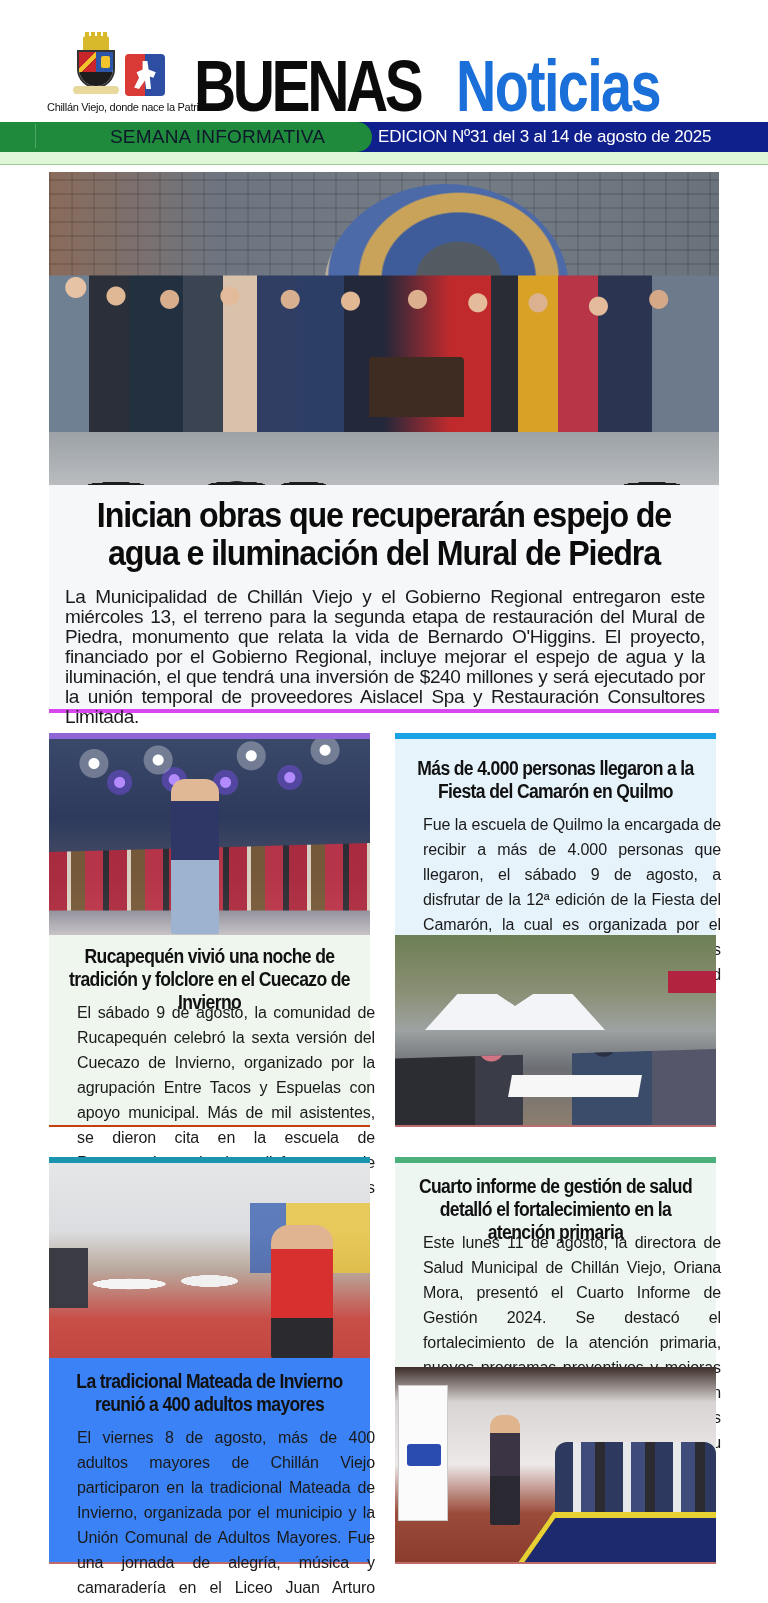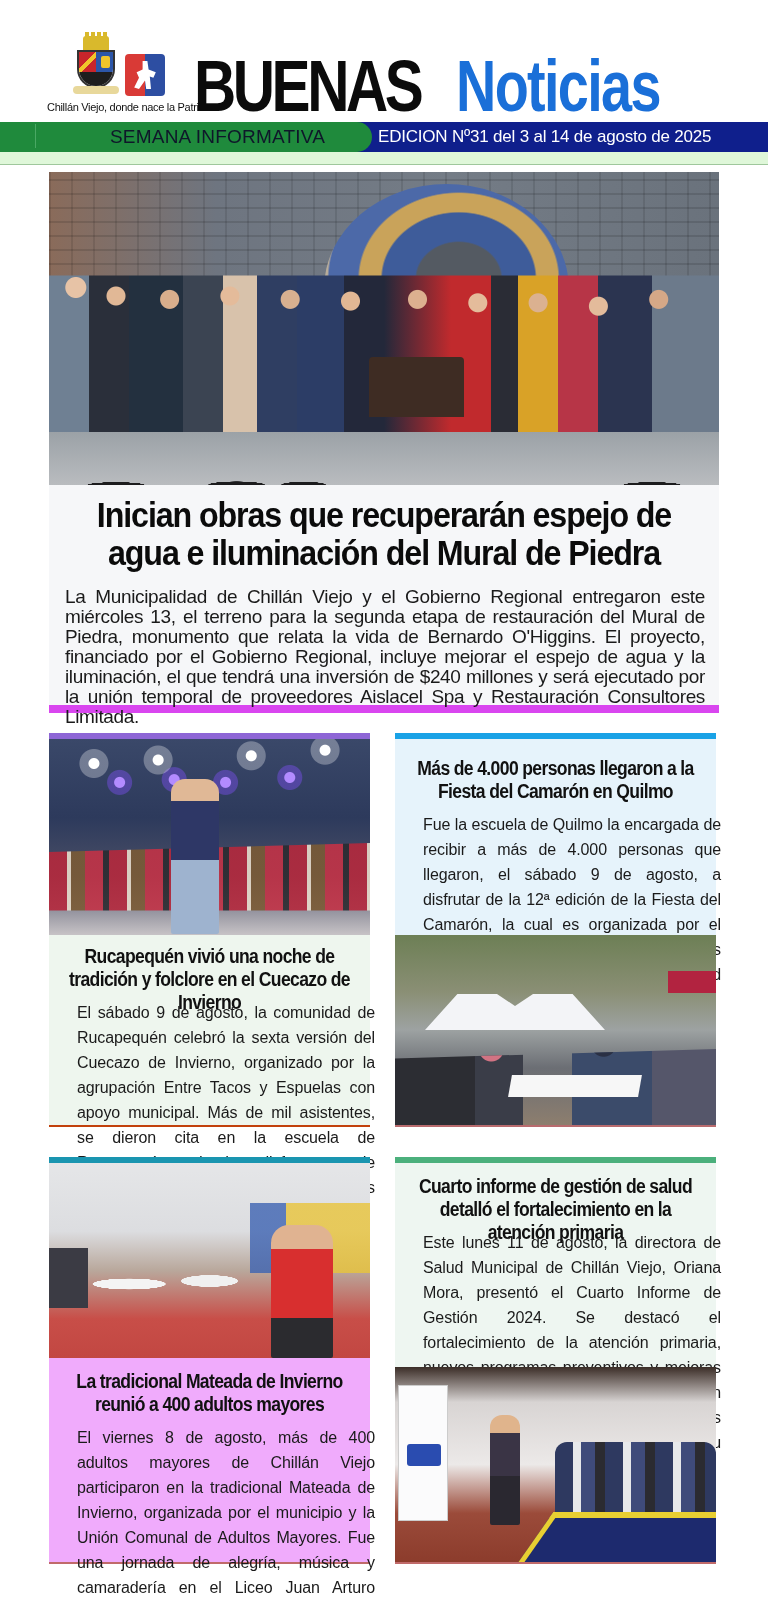--- a/index.html
+++ b/index.html
@@ -37,21 +37,21 @@
   .band .green { position: absolute; left: 0; top: 0; width: 372px; height: 30px; background: #1f8a3c;
     border-radius: 0 16px 16px 0; z-index: 2; }
   .band .green::before { content: ""; position: absolute; left: 35px; top: 2px; width: 1px; height: 24px; background: #4aa864; }
   .band .green .label { position: absolute; left: 104px; top: 4px; color: #0f172a; font-size: 19px; letter-spacing: 0.2px; margin-left: 6px; }
   .band .blue { position: absolute; left: 356px; top: 0; width: 412px; height: 30px; background: #0f1f8c; z-index: 1; }
   .band .blue .label { position: absolute; left: 22px; top: 5px; color: #fff; font-size: 17px; letter-spacing: -0.2px; white-space: nowrap; }
   .mint { position: absolute; left: 0; top: 152px; width: 768px; height: 13px; background: #dff7d9; border-bottom: 1.5px solid #9fc79c; }
 
   
   .lead { position: absolute; left: 49px; top: 172px; width: 670px; height: 541px; background: #f6f7f9;
-    border-bottom: 8px solid #d946ef; }
+    border-bottom: 4px solid #d946ef; }
   .photo { position: relative; overflow: hidden; }
   .lead .photo { position: absolute; left: 0; top: 0; width: 670px; height: 313px; }
   .lead h1 { position: absolute; left: 0; top: 324px; width: 670px; text-align: center; font-weight: 700;
     font-size: 35px; line-height: 38px; letter-spacing: -1.2px; color: #0b0b0b; transform: scaleX(0.92); }
   .lead p { position: absolute; left: 16px; top: 415px; width: 640px; font-size: 19px; line-height: 20px;
     text-align: justify; color: #1a1a1a; letter-spacing: -0.35px; }
 
   
   .ph-mural { background: linear-gradient(180deg, #6d7680 0%, #7b848c 55%, #8d959b 75%, #b9bcbf 100%); }
   .ph-mural .wall { position: absolute; left: 0; top: 0; width: 100%; height: 70%;
@@ -100,21 +100,21 @@
   #card-a p { top: 267px; }
 
   
   #card-b { left: 395px; top: 733px; height: 394px; background: #e6f3fb; border-bottom: 2px solid #b96b6e; }
   #card-b .topbar { background: #1aa2e6; }
   #card-b h2 { top: 24px; }
   #card-b p { top: 79px; }
   #card-b .photo { position: absolute; left: 0; top: 202px; width: 321px; height: 190px; }
 
   
-  #card-c { left: 49px; top: 1157px; height: 407px; background: #f0abfc; border-bottom: 2px solid #c06a6a; }
+  #card-c { left: 49px; top: 1157px; height: 407px; background: #3b82f6; border-bottom: 2px solid #c06a6a; }
   #card-c .topbar { background: #1a95b0; }
   #card-c .photo { position: absolute; left: 0; top: 6px; width: 321px; height: 195px; }
   #card-c h2 { top: 213px; }
   #card-c p { top: 268px; }
 
   
   #card-d { left: 395px; top: 1157px; height: 407px; background: #eef6f1; border-bottom: 2px solid #c06a6a; }
   #card-d .topbar { background: #4bb07c; }
   #card-d h2 { top: 18px; }
   #card-d p { top: 73px; }

